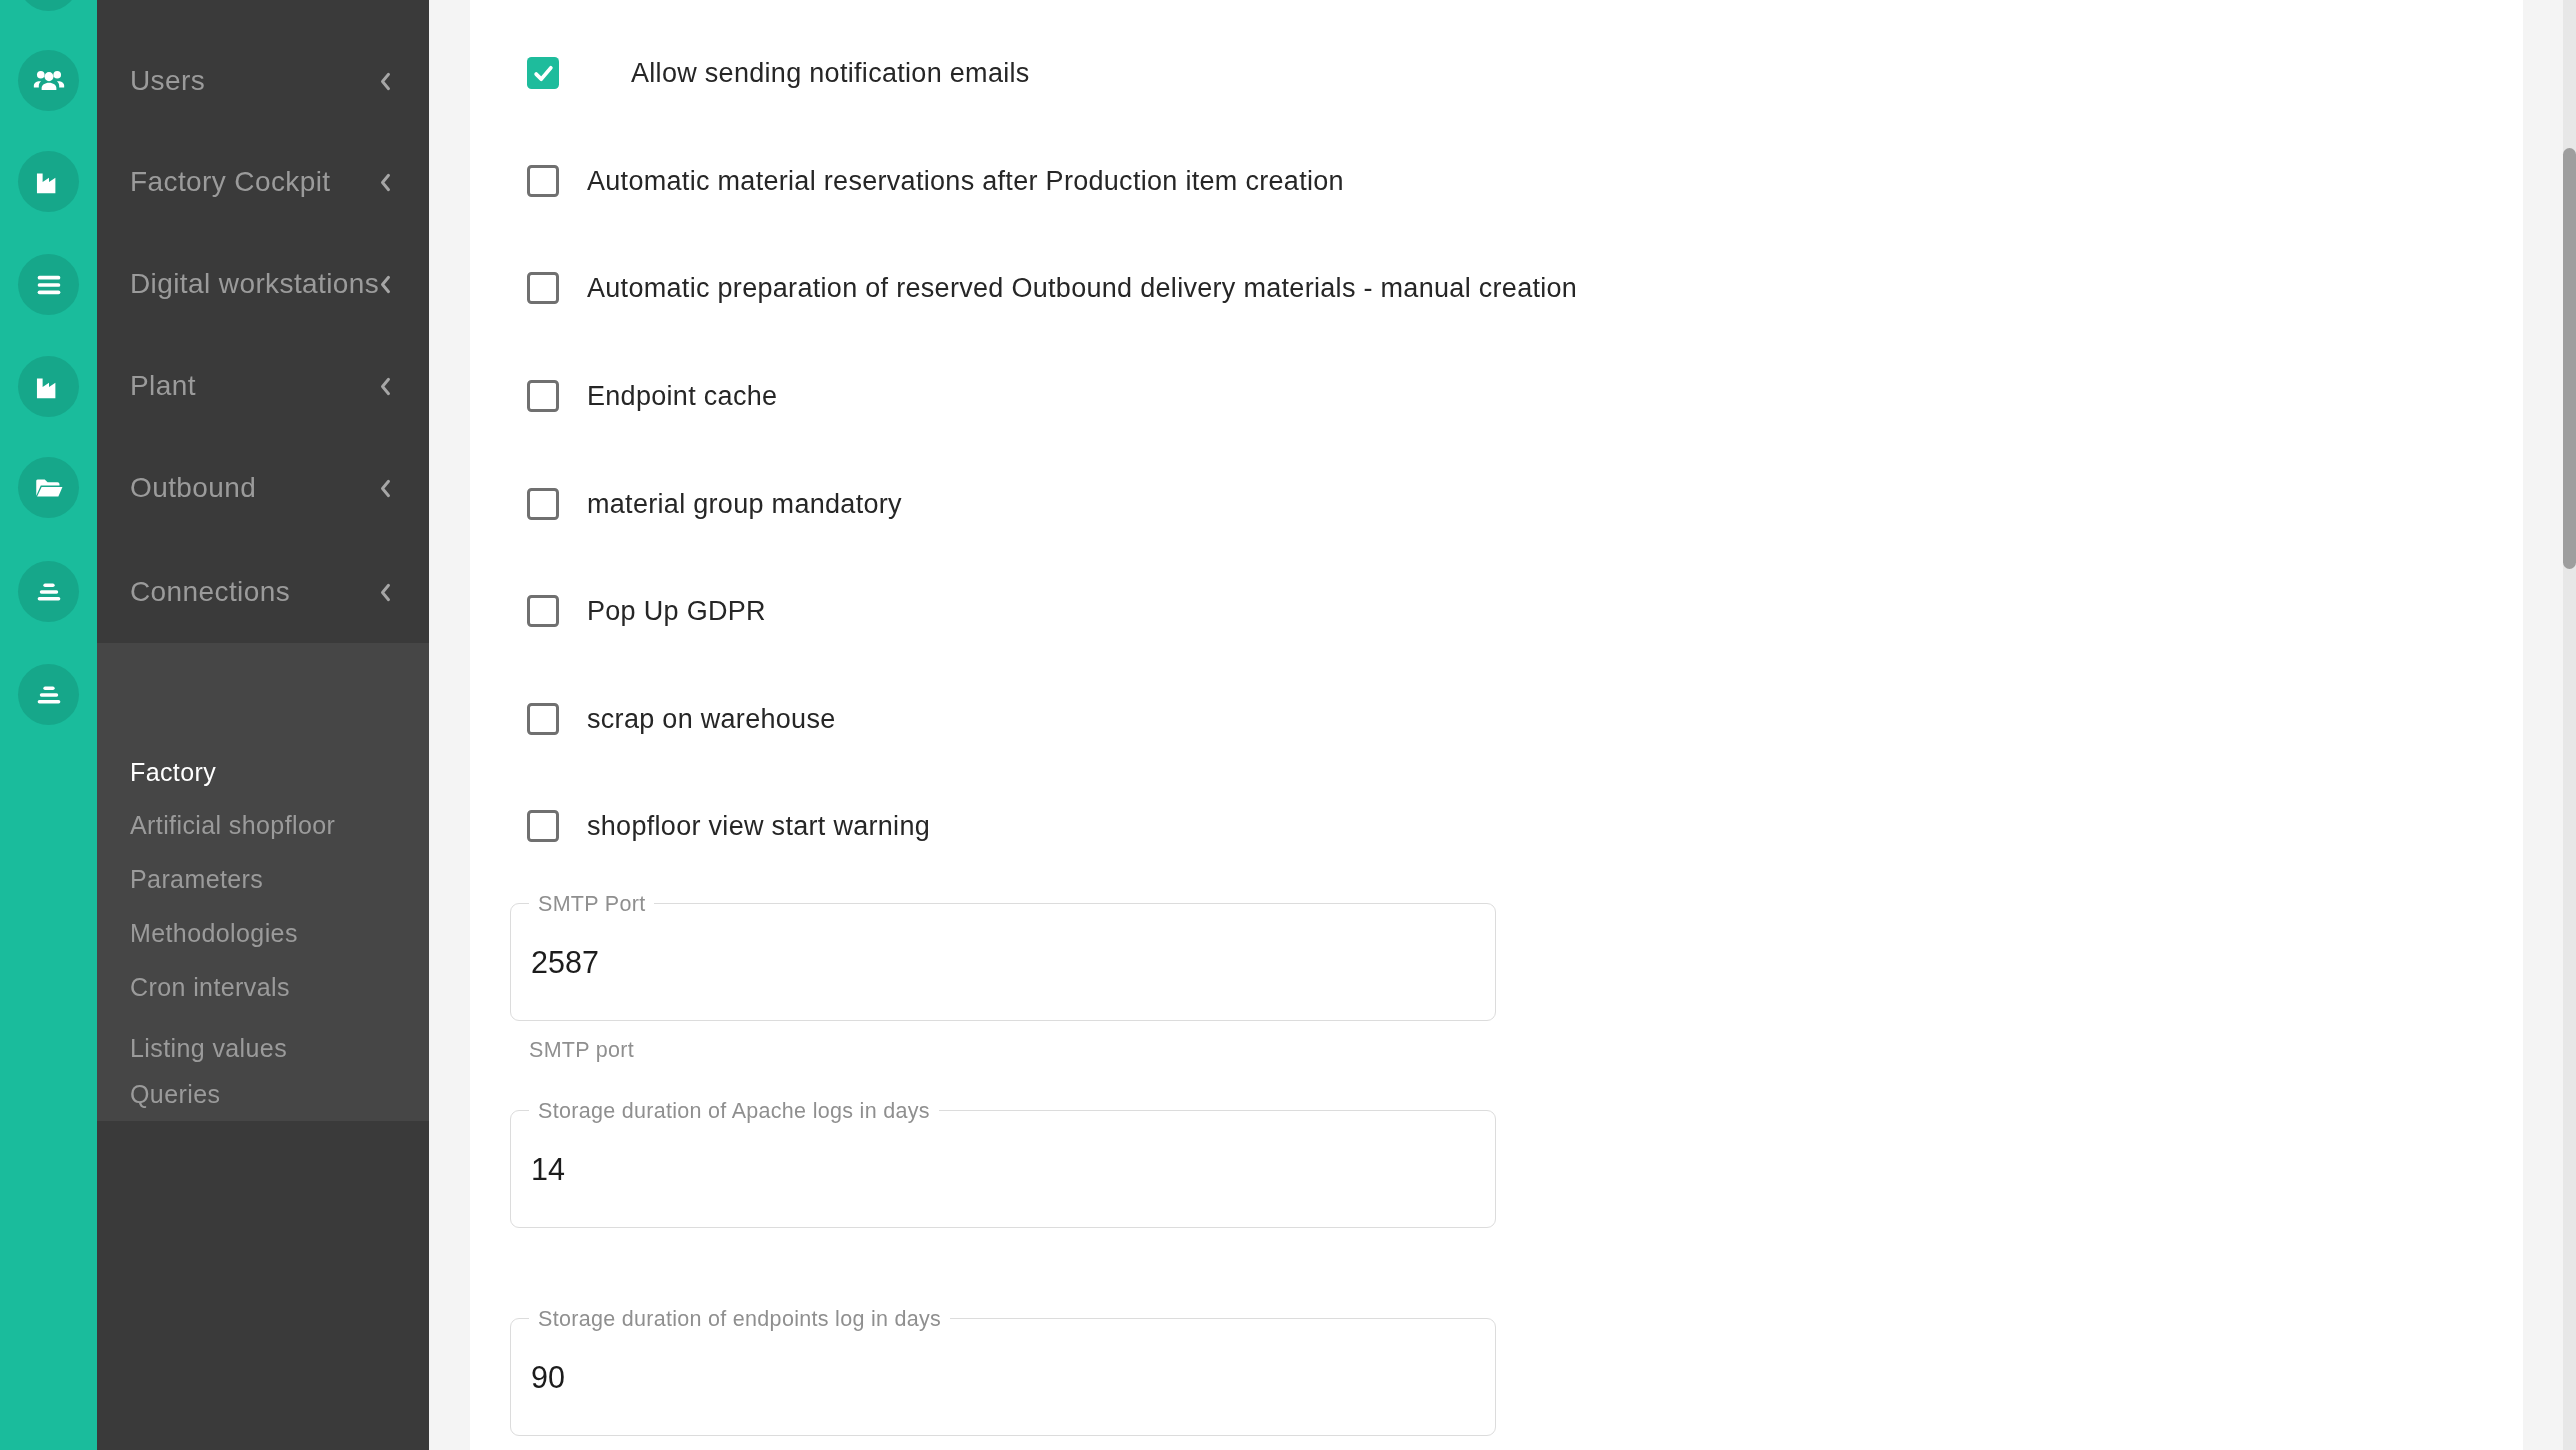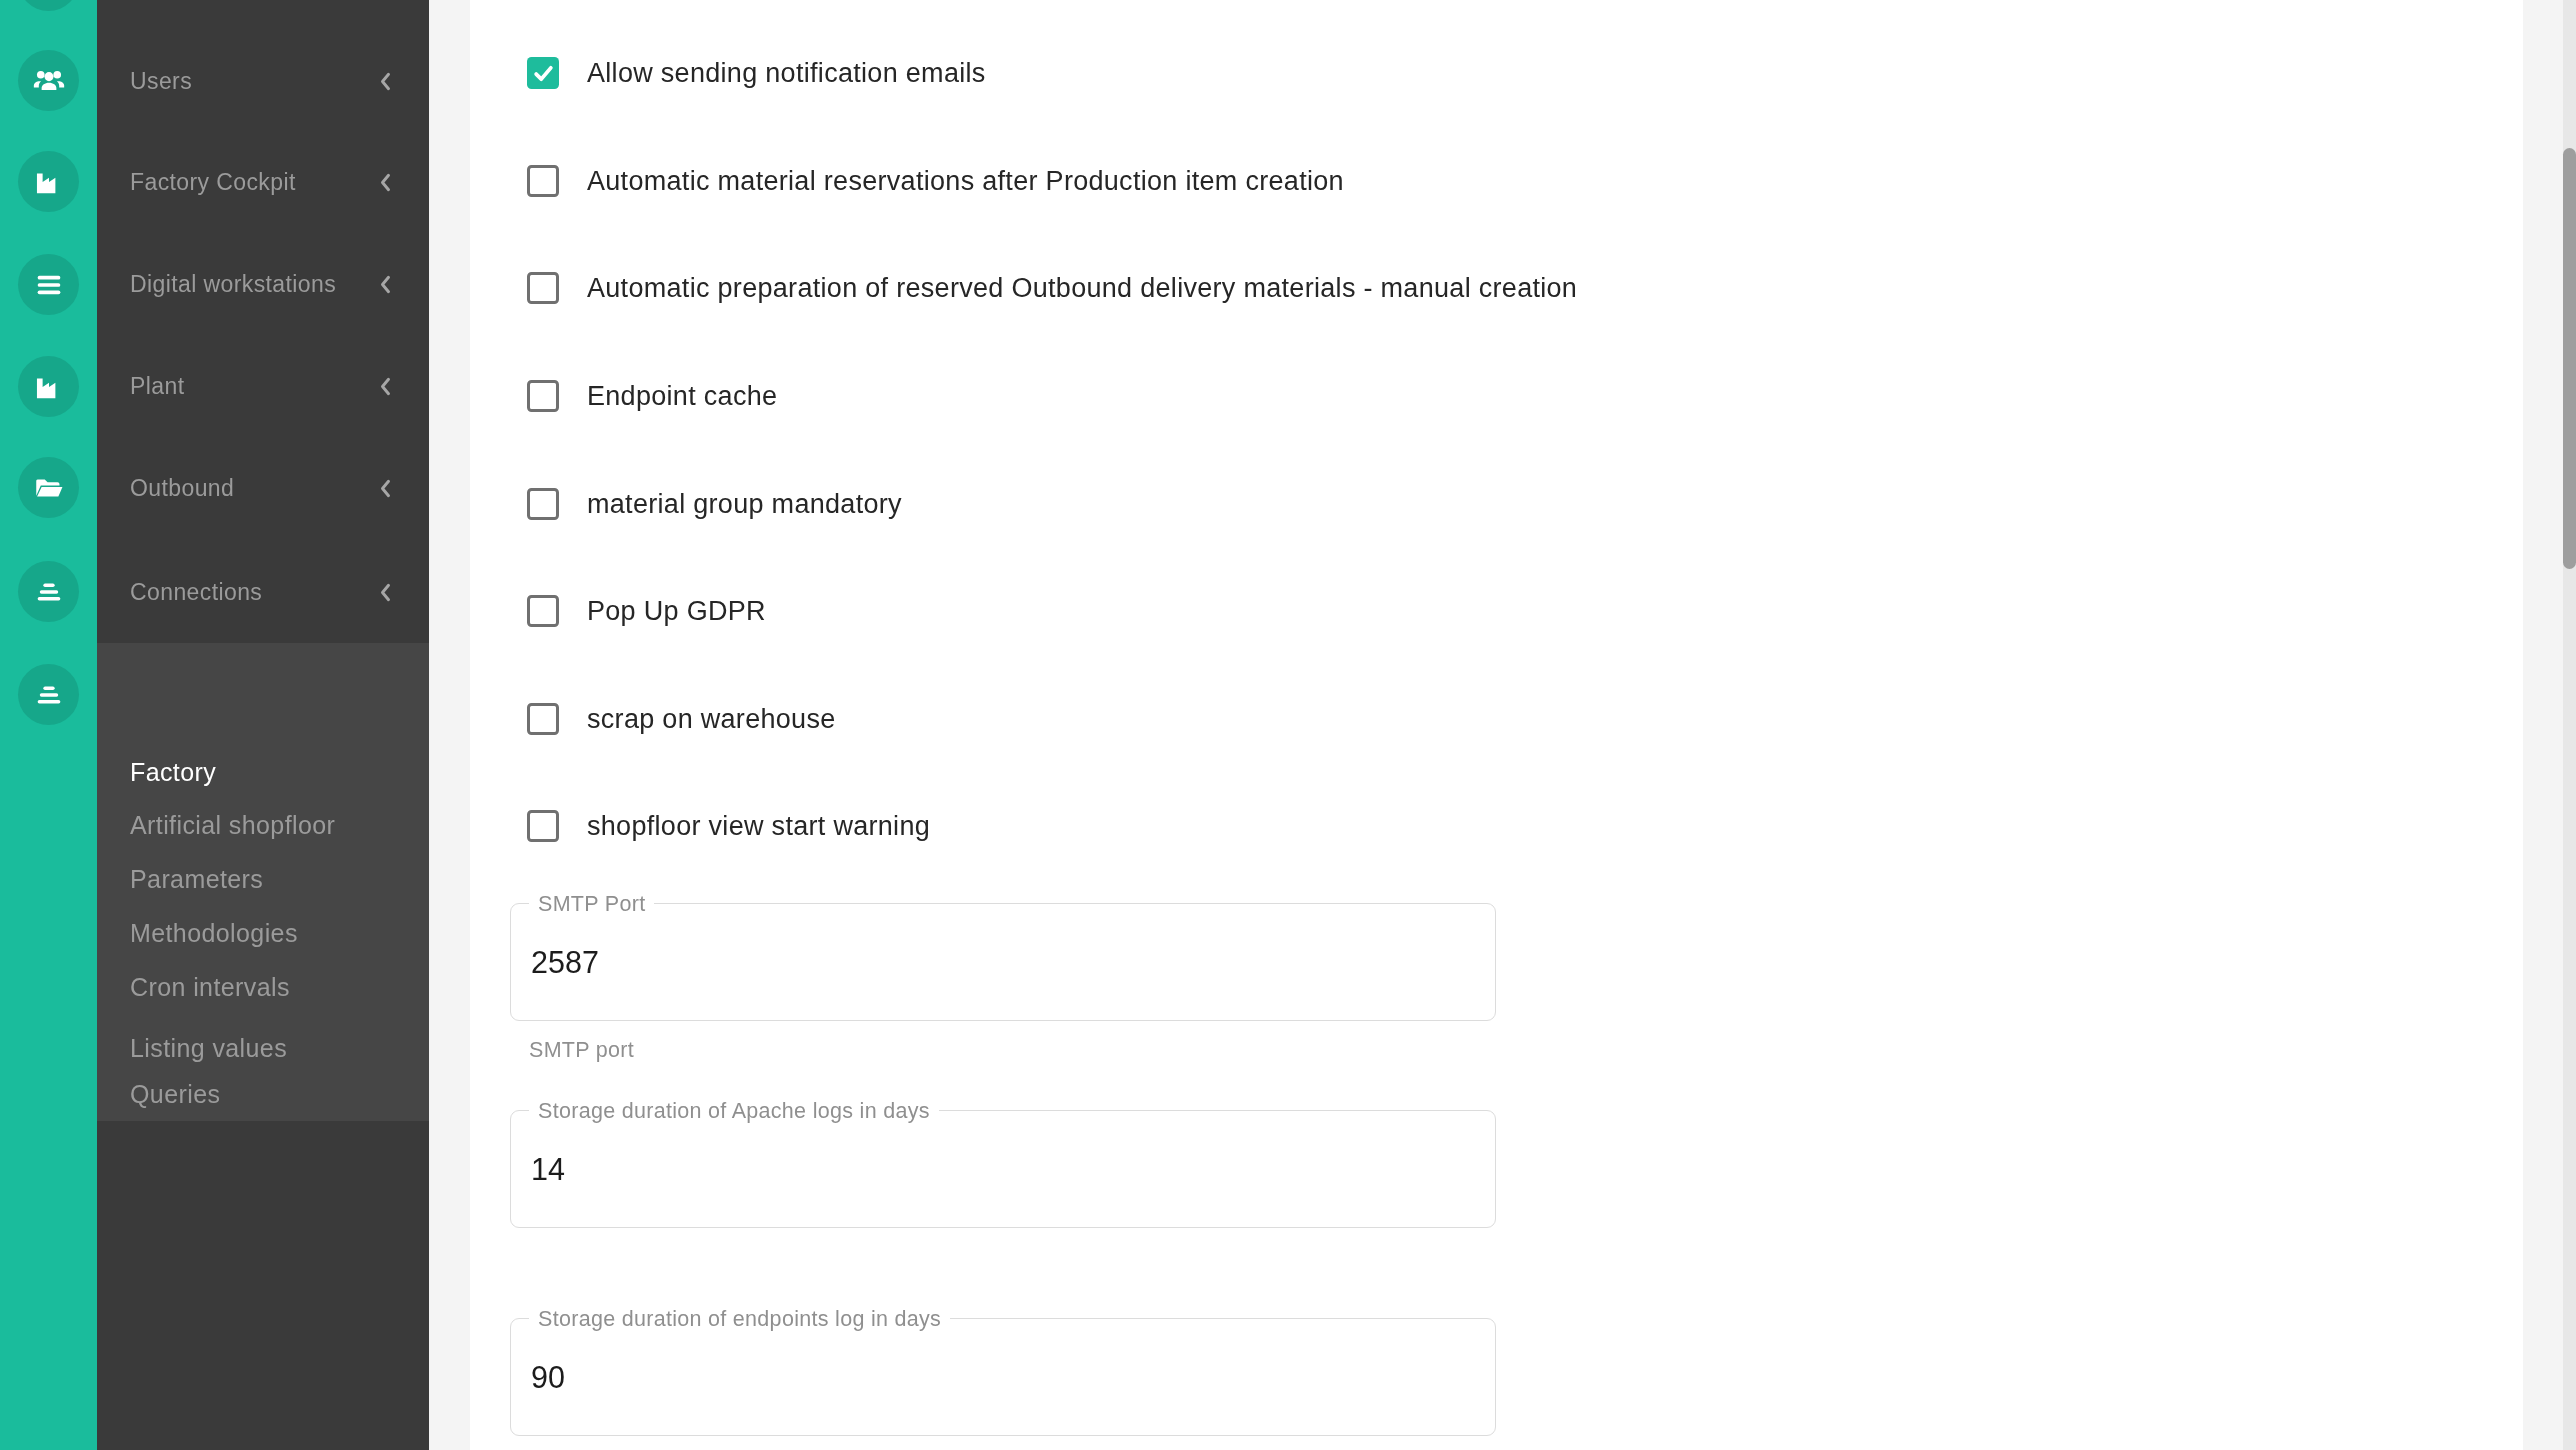--- a/index.html
+++ b/index.html
@@ -17,21 +17,21 @@
     background:#16a78a;display:flex;align-items:center;justify-content:center;cursor:pointer;
   }
   .rail-icon svg{width:34px;height:34px;fill:#ffffff;}
 
   
   .sidebar{position:absolute;left:97px;top:0;width:332px;height:1450px;background:#3a3a3a;z-index:2;}
   .nav-item{
     position:absolute;left:0;width:100%;height:54px;display:flex;align-items:center;cursor:pointer;
   }
   .nav-item .nav-label{
-    margin-left:33px;font-size:23px;color:#9b9b9b;letter-spacing:0.4px;white-space:nowrap;
+    margin-left:33px;font-size:28px;color:#9b9b9b;letter-spacing:0.4px;white-space:nowrap;
   }
   .nav-item .chev{position:absolute;right:29px;width:29px;height:29px;}
   .chev svg{width:29px;height:29px;fill:none;stroke:#a6a6a6;stroke-width:2.4;stroke-linecap:round;stroke-linejoin:round;}
 
   .other-section{position:absolute;left:0;top:643px;width:100%;height:478px;background:#464646;}
   .other-section .nav-item{top:27px;}
   .other-section .nav-item .nav-label{color:#ffffff;}
   .other-section .chev svg{stroke:#ffffff;}
   .sub-item{
     position:absolute;left:0;width:100%;height:43px;display:flex;align-items:center;cursor:pointer;
@@ -196,21 +196,21 @@
       <div class="sub-item" style="top:430px;">
         <span>Queries</span>
       </div>
     </div>
   </div>
 
   <div class="gutter-left"></div>
 
   <div class="content">
 
-    <div class="cb-row checked" style="top:57px;">
+    <div class="cb-row checked" style="top:57px;gap:44px;">
       <span class="cb-box">
         <svg viewBox="0 0 24 24">
             <polyline points="5.5,12.5 10,17 18.5,7"></polyline>
           </svg>
       </span>
       <span class="cb-label">Allow sending notification emails</span>
     </div>
 
     <div class="cb-row" style="top:165px;">
       <span class="cb-box">

